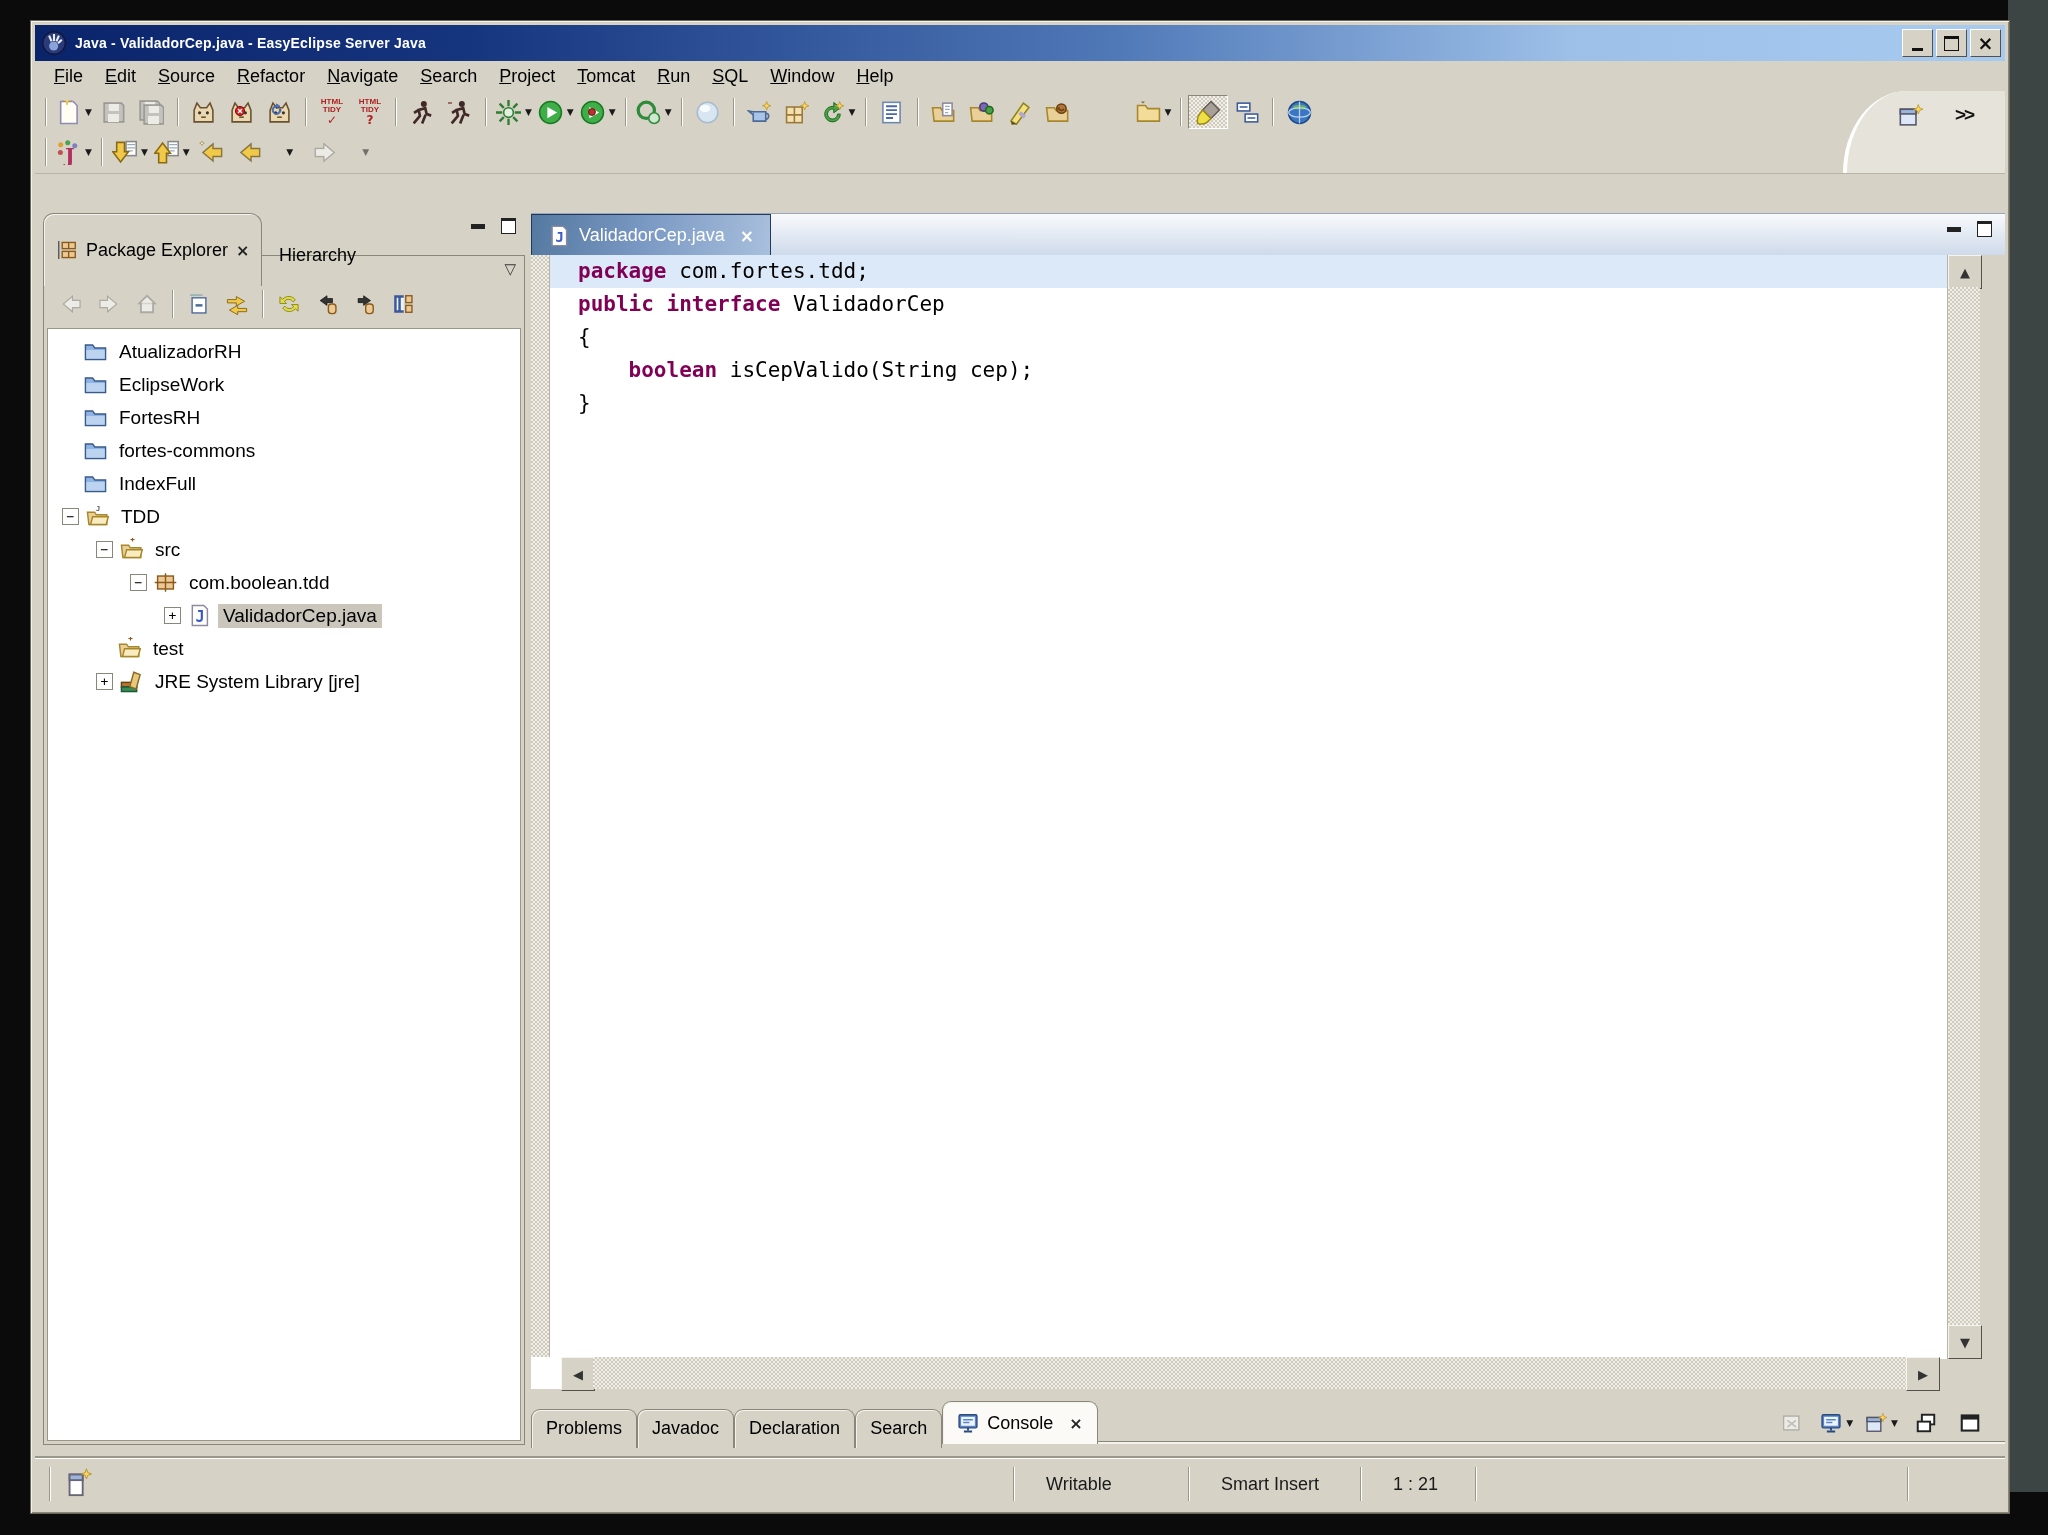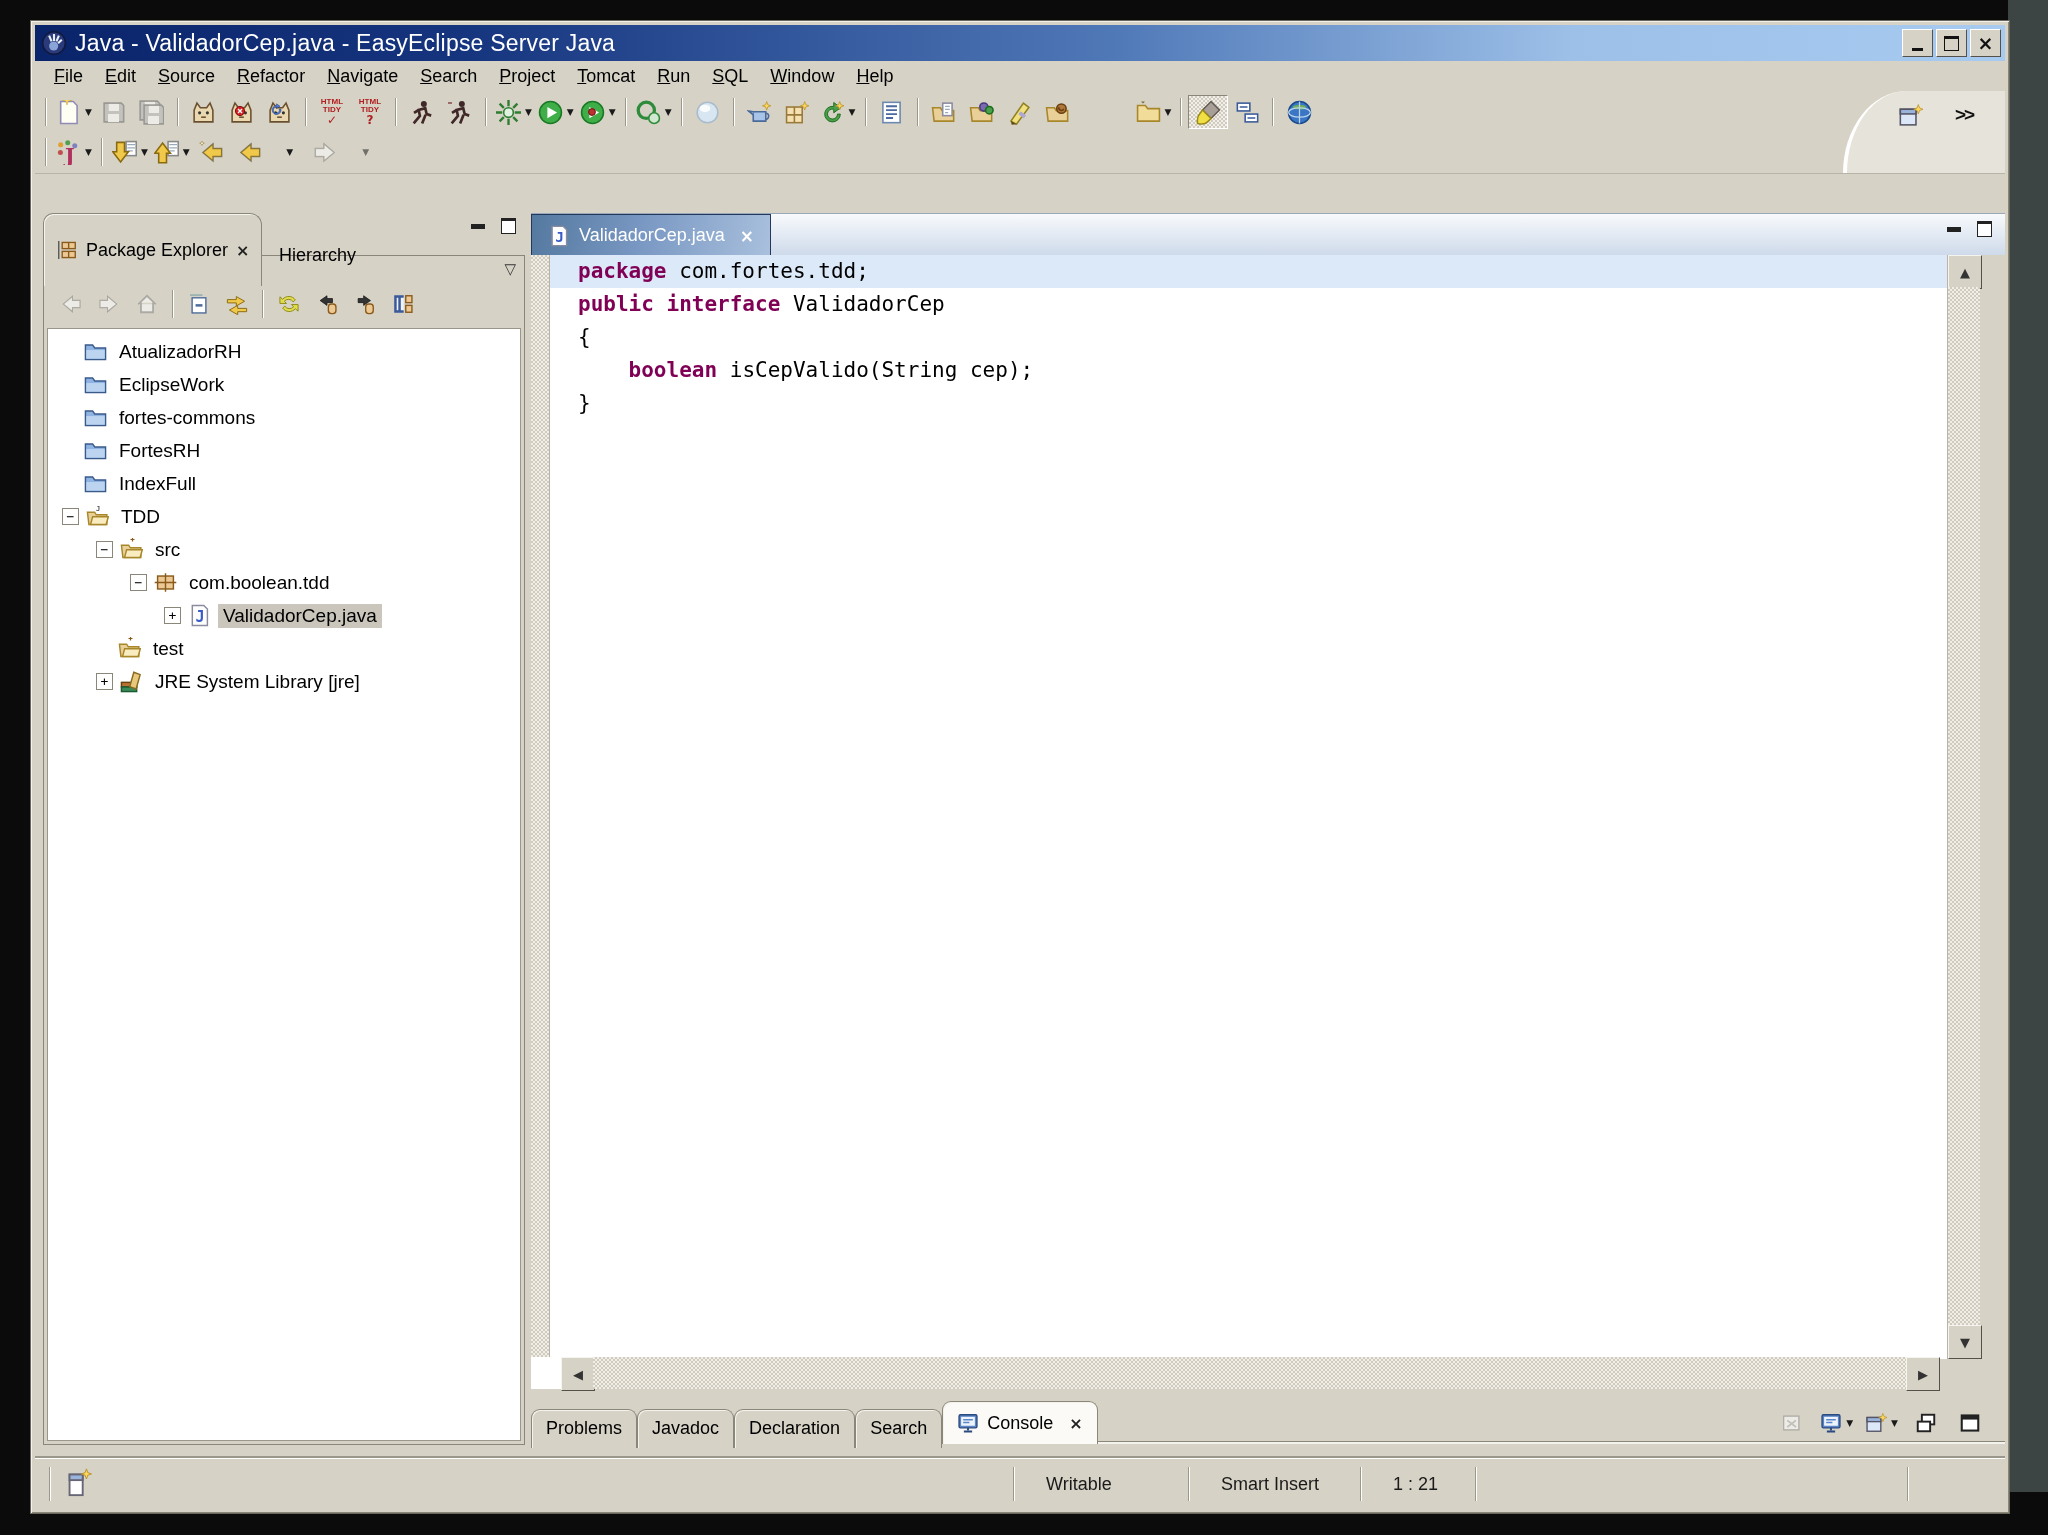--- a/index.html
+++ b/index.html
@@ -7,21 +7,21 @@
        font-family:"Liberation Sans",sans-serif;-webkit-font-smoothing:none}
   .desk-right{position:absolute;top:0;right:0;width:40px;height:1492px;background:#3d4444}
 
   
   .window{position:absolute;left:30px;top:20px;width:1978px;height:1492px;background:#d6d2c6;
           border:1px solid #6a675c;box-shadow:inset 1px 1px 0 #f4f2ec, inset -1px -1px 0 #8a8678}
   .titlebar{position:absolute;left:4px;top:4px;width:1970px;height:36px;
             background:linear-gradient(90deg,#0a246a 0%,#16357f 22%,#5079b8 55%,#9dc0e8 78%,#a6caf0 100%);
             display:flex;align-items:center;color:#fff}
   .app-ico{width:26px;height:26px;margin:0 8px 0 6px;flex:none}
-  .title-text{font-size:23px;font-weight:normal;letter-spacing:.2px}
+  .title-text{font-size:14px;font-weight:bold;letter-spacing:.2px}
   .winbtns{margin-left:auto;display:flex;gap:3px;margin-right:4px}
   .wbtn{width:29px;height:26px;background:#d6d2c6;border:1px solid;border-color:#fff #55514a #55514a #fff;
         display:flex;align-items:center;justify-content:center;position:relative}
   .g-min{width:11px;height:3px;background:#111;margin-top:12px}
   .g-max{width:13px;height:11px;border:1px solid #111;border-top:3px solid #111}
   .g-close{font-size:19px;font-weight:bold;color:#111;line-height:1;font-family:"DejaVu Sans",sans-serif}
 
   .menubar{position:absolute;left:4px;top:40px;width:1970px;height:30px;display:flex;align-items:center;
            padding-left:8px;font-size:18px;color:#000}
   .menu-item{display:inline-block;padding:2px 11px;cursor:default}
@@ -692,28 +692,28 @@
             <svg class="ticon">
               <use href="#sy-folder-blue"></use>
             </svg>
             <span class="tlabel">EclipseWork</span>
           </div>
         <div class="trowi lv0">
             <span class="exp-sp"></span>
             <svg class="ticon">
               <use href="#sy-folder-blue"></use>
             </svg>
-            <span class="tlabel">fortes-commons</span>
+            <span class="tlabel">FortesRH</span>
           </div>
         <div class="trowi lv0">
             <span class="exp-sp"></span>
             <svg class="ticon">
               <use href="#sy-folder-blue"></use>
             </svg>
-            <span class="tlabel">FortesRH</span>
+            <span class="tlabel">fortes-commons</span>
           </div>
         <div class="trowi lv0">
             <span class="exp-sp"></span>
             <svg class="ticon">
               <use href="#sy-folder-blue"></use>
             </svg>
             <span class="tlabel">IndexFull</span>
           </div>
         <div class="trowi lv0">
             <span class="exp">−</span>

